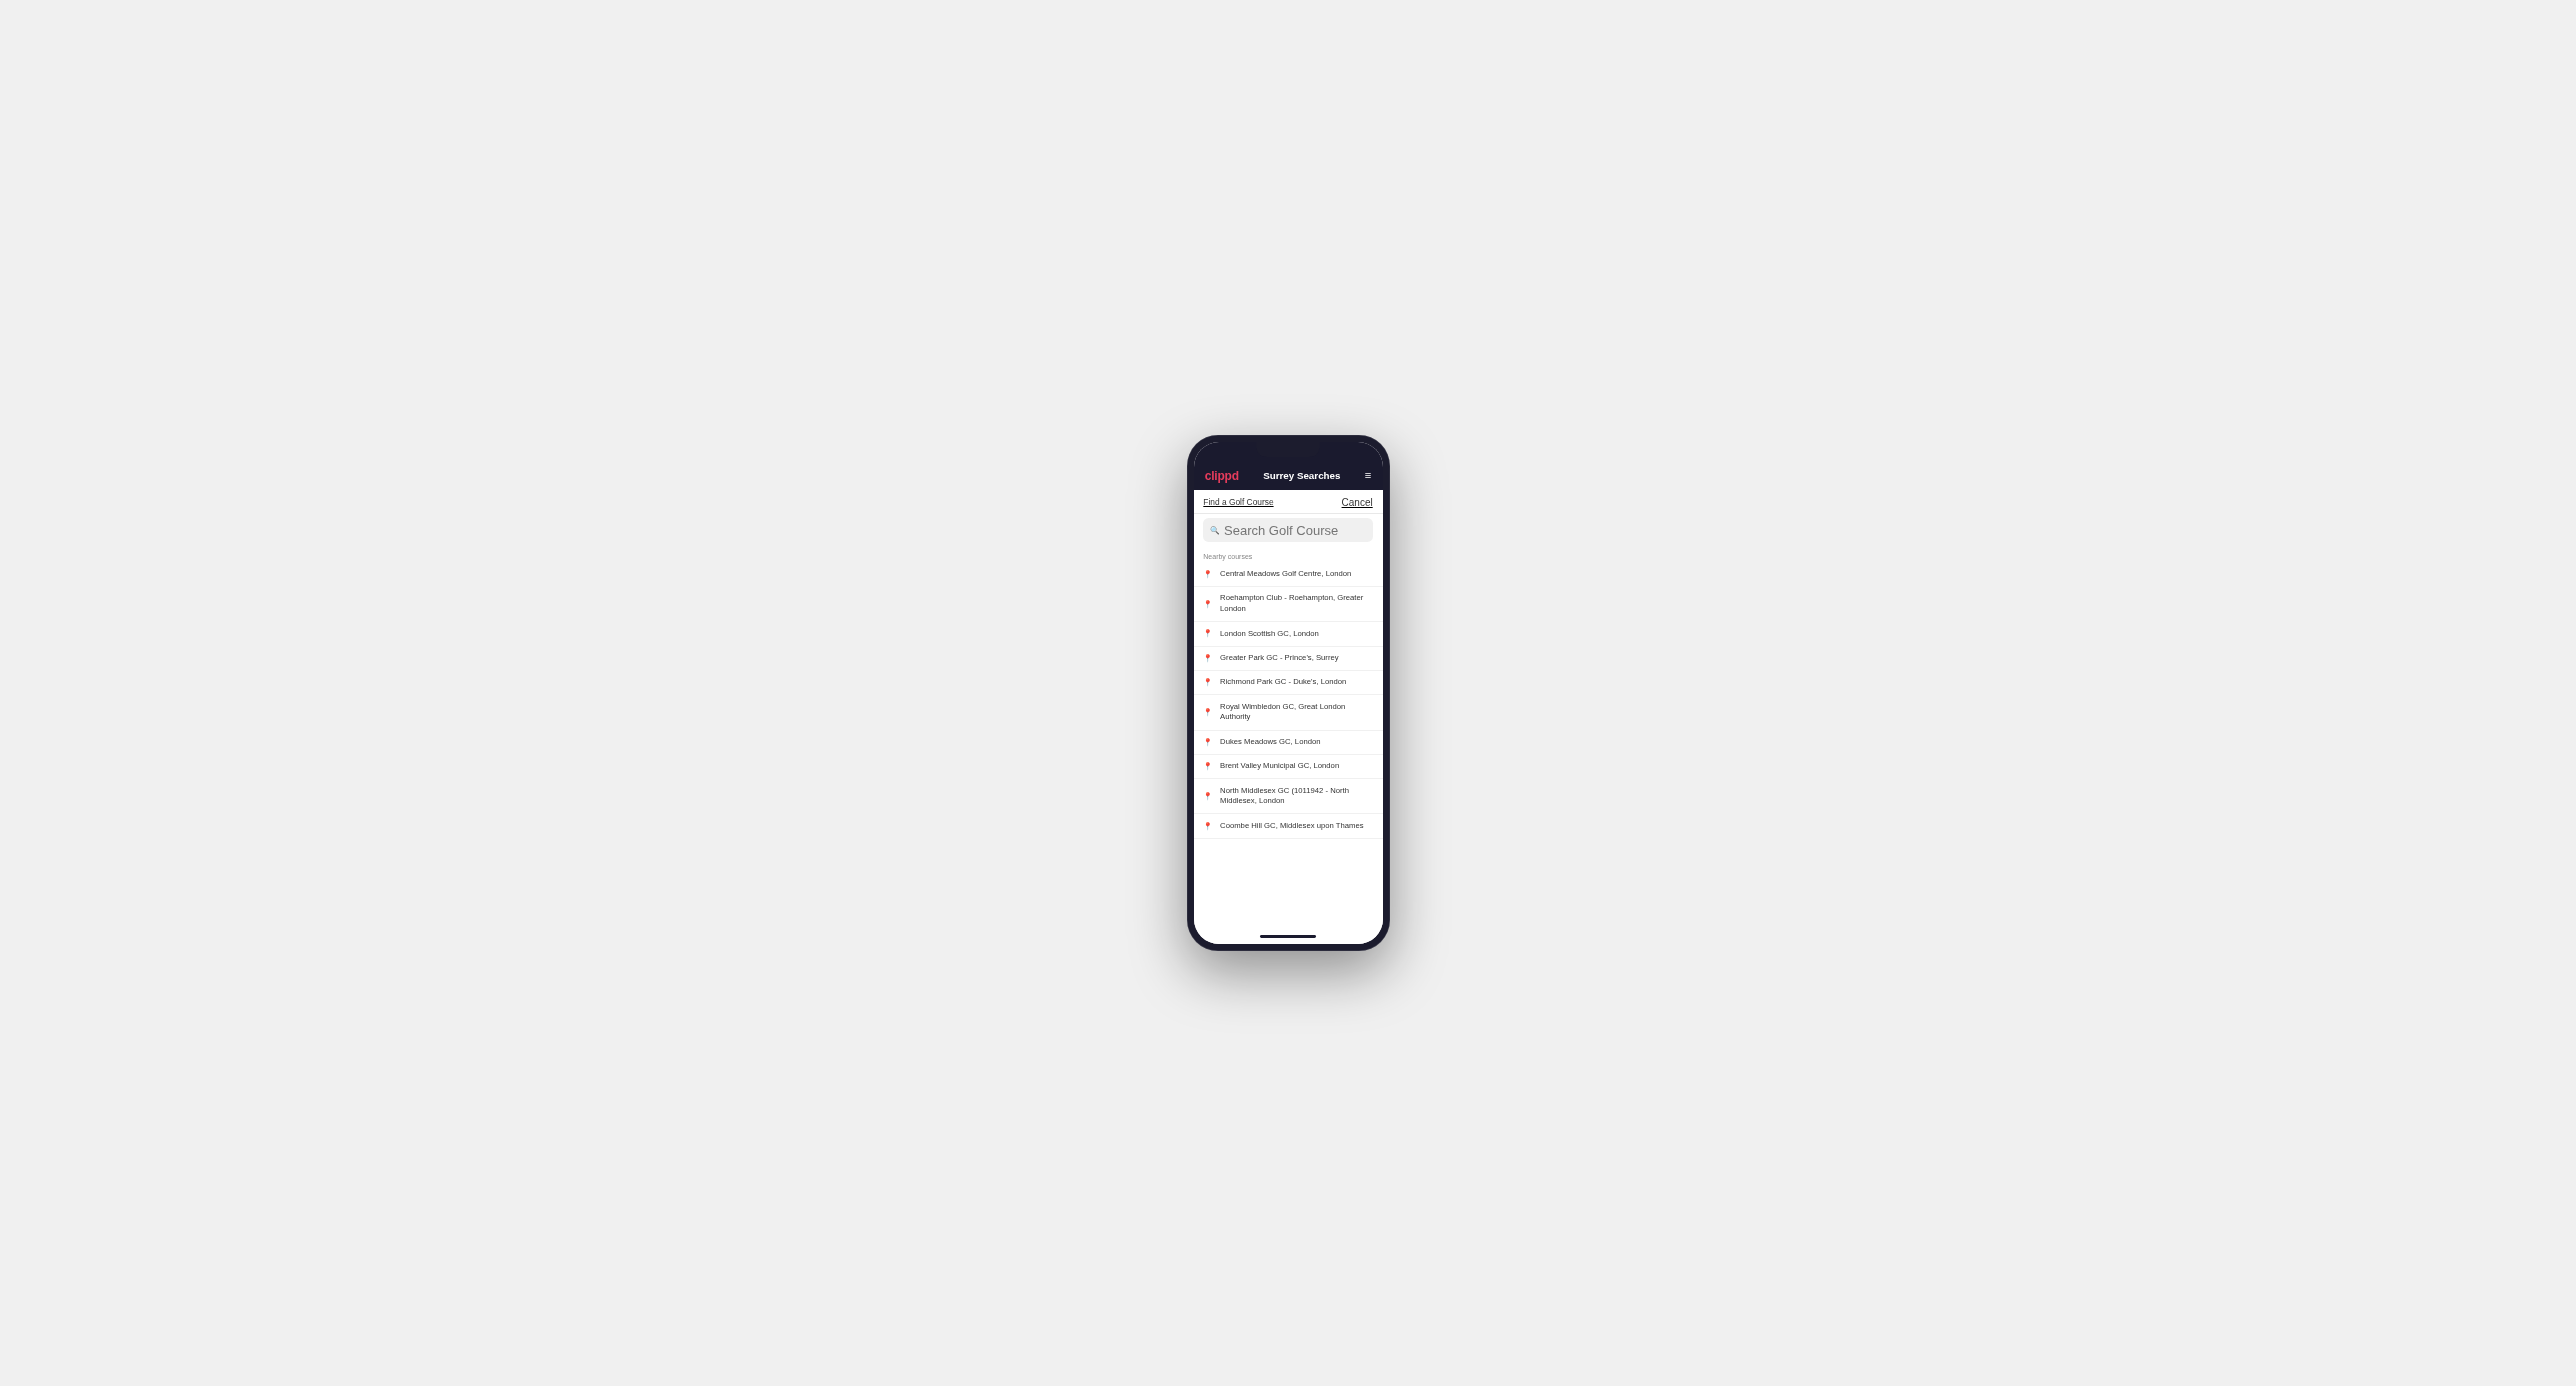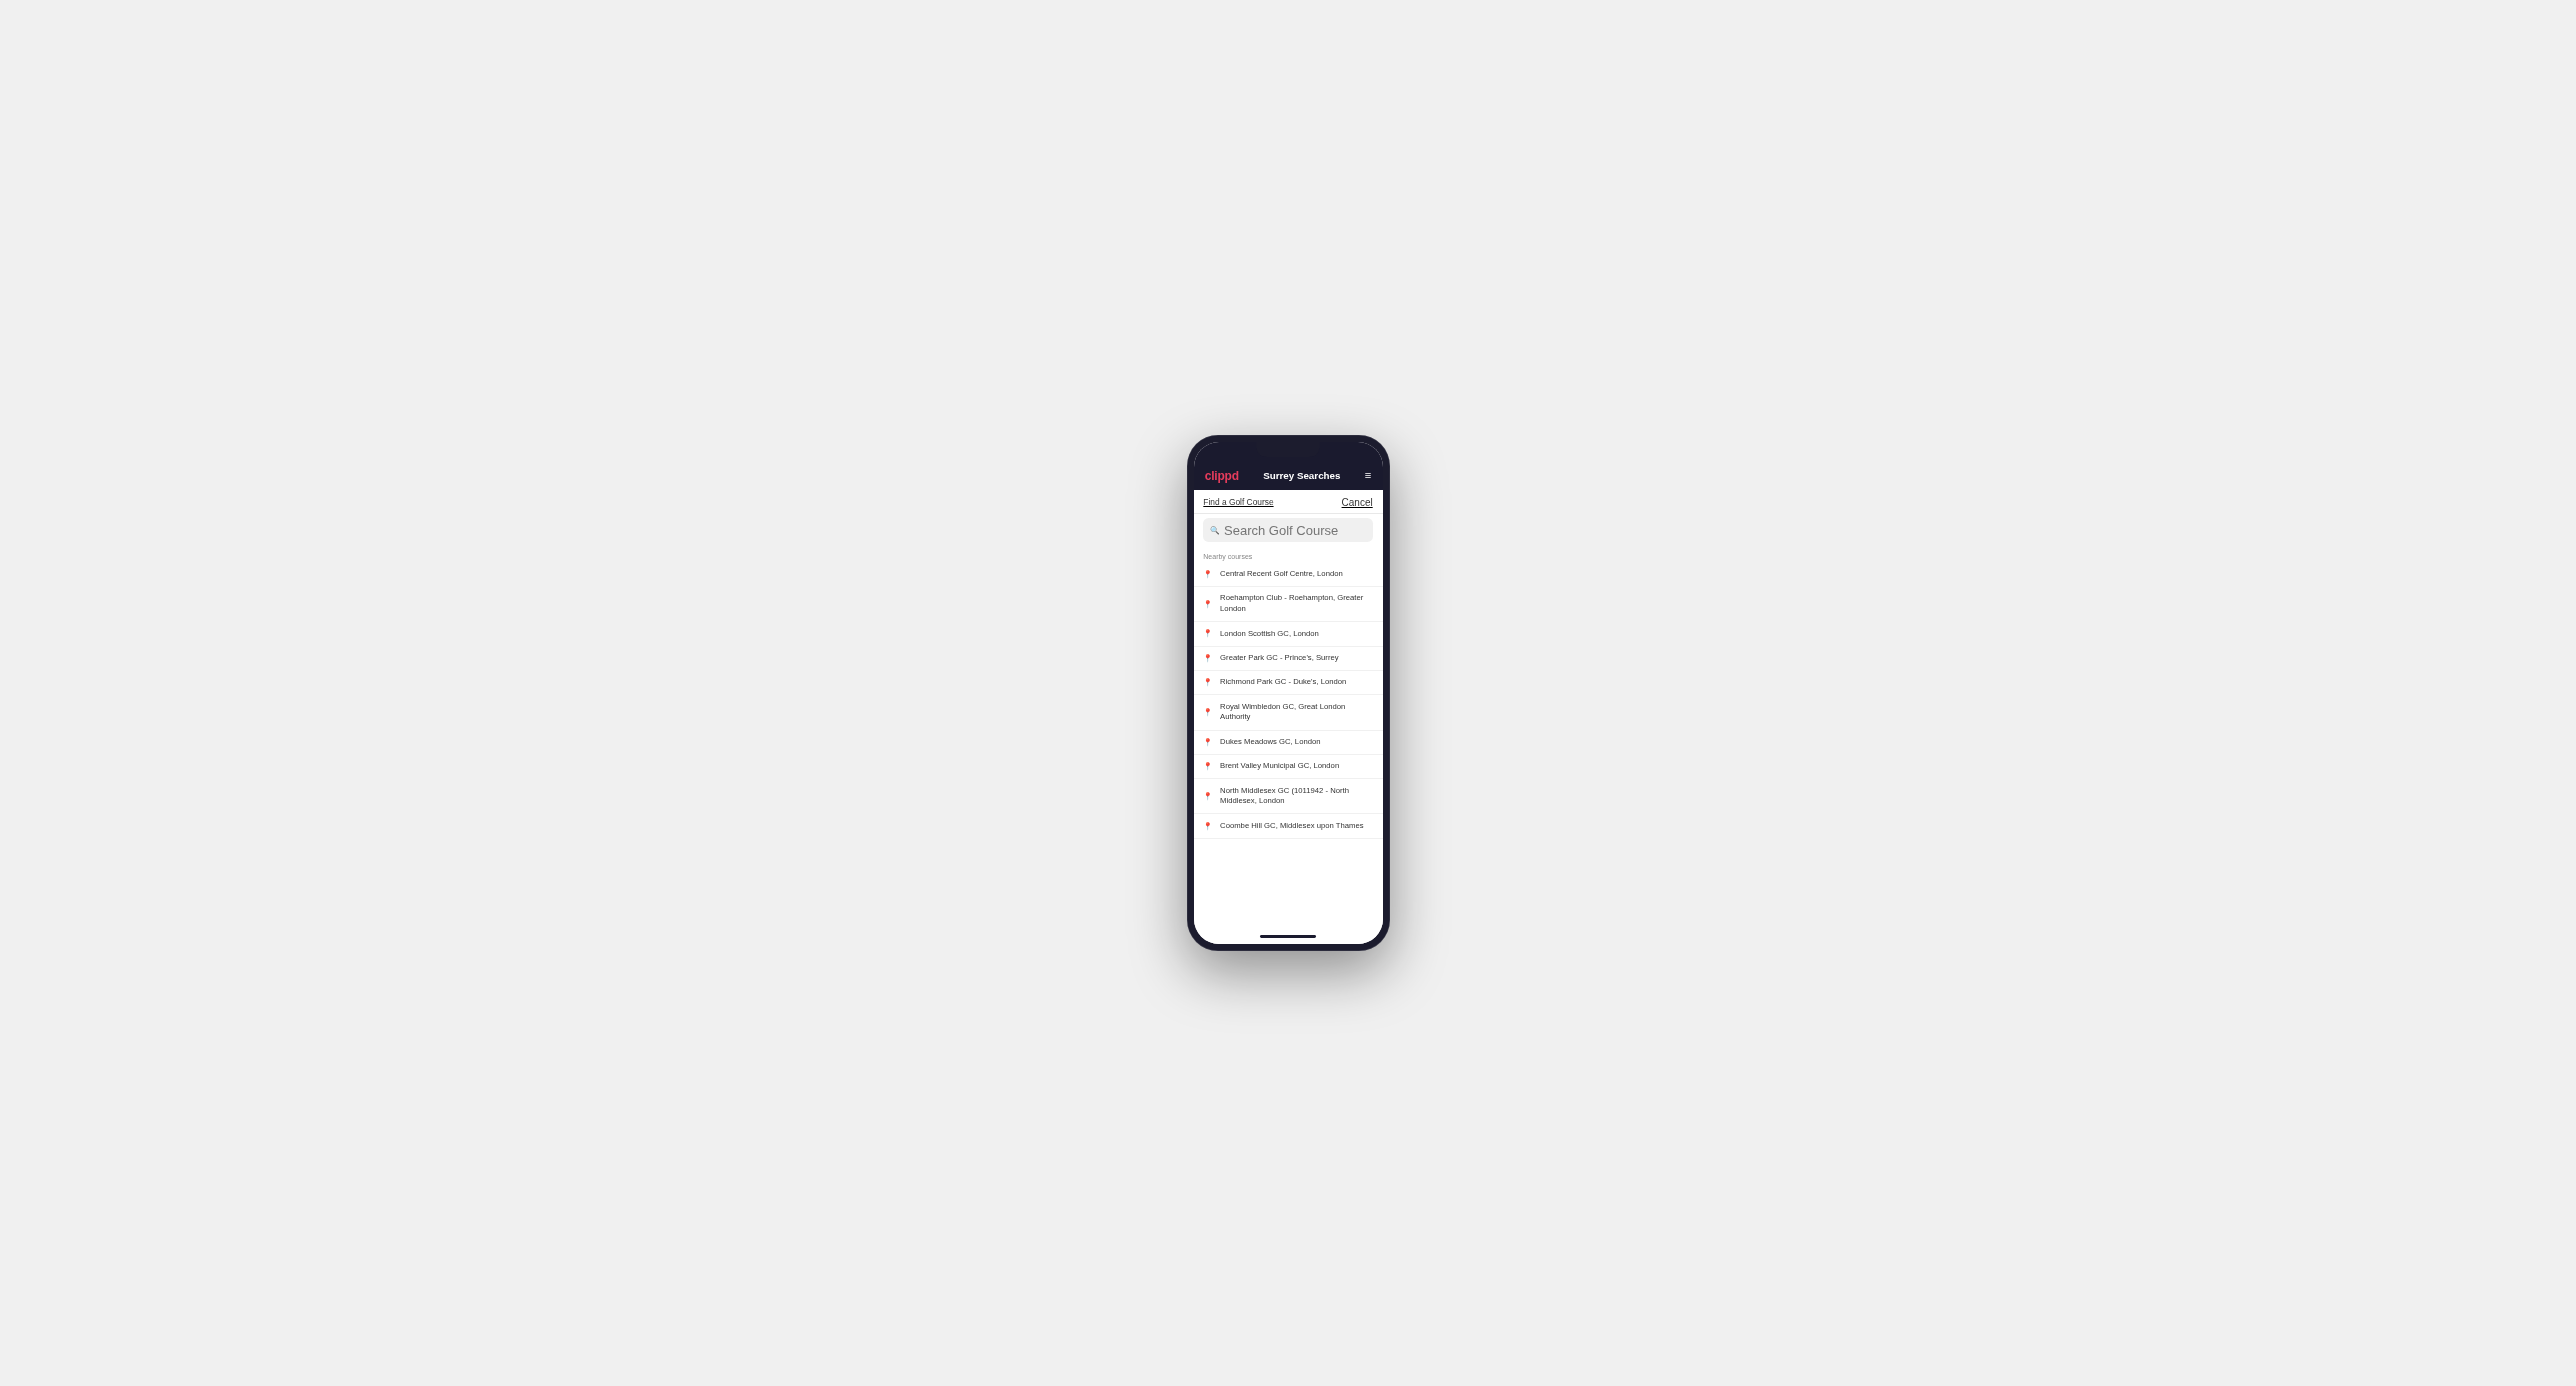--- a/index.html
+++ b/index.html
@@ -203,21 +203,21 @@
           <span class="search-icon">🔍</span>
           <input class="search-input" type="text" placeholder="Search Golf Course" style="">
         </div>
       </div>
 
       <div class="nearby-section">
         <div class="nearby-label">Nearby courses</div>
 
         <div class="course-item">
           <span class="pin-icon">📍</span>
-          <span class="course-name">Central Recent Golf Centre, London</span>
+          <span class="course-name">Central Meadows Golf Centre, London</span>
         </div>
         <div class="course-item">
           <span class="pin-icon">📍</span>
           <span class="course-name">Roehampton Club - Roehampton, Greater London</span>
         </div>
         <div class="course-item">
           <span class="pin-icon">📍</span>
           <span class="course-name">London Scottish GC, London</span>
         </div>
         <div class="course-item">

